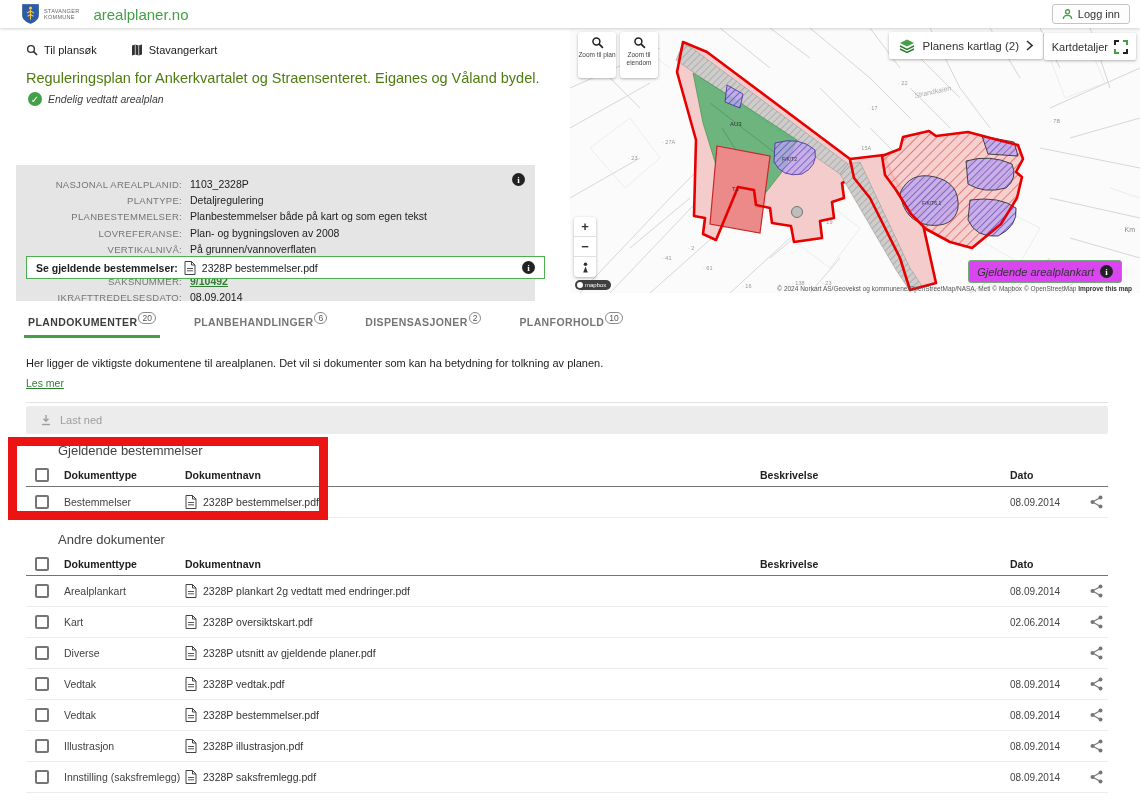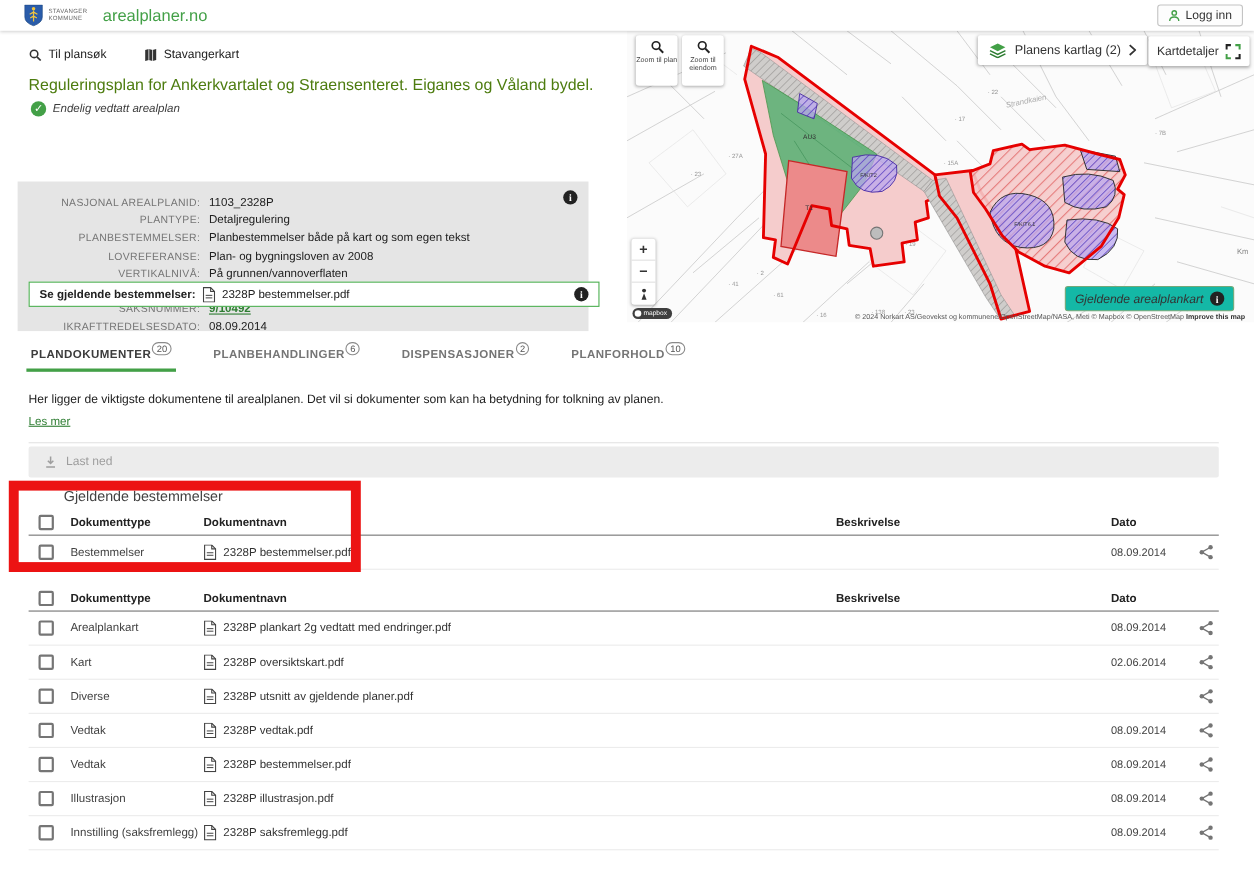--- a/index.html
+++ b/index.html
@@ -54,21 +54,21 @@
   .zoomctrl { position:absolute; left:4px; bottom:16px; width:22px; background:#fff; border-radius:3px;
     box-shadow:0 1px 3px rgba(0,0,0,.3); display:flex; flex-direction:column; }
   .zoomctrl .zc { height:20px; display:flex; align-items:center; justify-content:center; font-size:13px;
     color:#333; border-bottom:1px solid #e0e0e0; cursor:pointer; font-weight:bold; }
   .zoomctrl .zc:last-child { border-bottom:none; }
   .mapbox-logo { position:absolute; left:5px; bottom:3px; height:10px; background:#3f3f3f; border-radius:5px;
     color:#fff; font-size:6px; display:flex; align-items:center; padding:0 5px 0 2px; gap:2px; }
   .mapbox-logo .dot { width:6px; height:6px; border-radius:50%; background:#fff; }
   .attribution { position:absolute; right:8px; bottom:1px; font-size:6.5px; color:#555; }
   .attribution b { color:#333; }
-  .gjeldende-pill { position:absolute; right:18px; bottom:10px; height:23px; background:#14b8a6;
+  .gjeldende-pill { position:absolute; right:18px; bottom:10px; height:23px; background:#d946ef;
     border:1.5px solid #74a878; border-radius:3px; display:flex; align-items:center; gap:6px; padding:0 8px; cursor:pointer; }
   .gjeldende-pill .gp-label { font-size:11px; font-style:italic; color:#333; }
   .scale-label { position:absolute; right:5px; top:198px; font-size:7px; color:#888; }
 
   
   .tabs { position:absolute; top:306px; left:26px; display:flex; gap:34px; }
   .tab { position:relative; padding:6px 2px 8px 2px; cursor:pointer; }
   .tab .tab-label { font-size:10.5px; font-weight:bold; letter-spacing:.4px; color:#757575; }
   .tab .badge { display:inline-block; border:1px solid #8a8a8a; border-radius:8px; font-size:8.5px;
     color:#555; padding:0px 3px; transform:translateY(-5px); margin-left:1px; }
@@ -393,20 +393,21 @@
       <svg width="13" height="14" viewBox="0 0 13 14">
         <circle cx="10.5" cy="2.5" r="2" fill="#757575"></circle>
         <circle cx="2.5" cy="7" r="2" fill="#757575"></circle>
         <circle cx="10.5" cy="11.5" r="2" fill="#757575"></circle>
         <path d="M2.5,7 L10.5,2.5 M2.5,7 L10.5,11.5" stroke="#757575" stroke-width="1.2"></path>
       </svg>
     </div>
   </div>
 </div>
       <div class="section2">
+        <div class="section-heading">Andre dokumenter</div>
         <div class="tbl-header">
           <div>
             <div class="cb"></div>
           </div>
           <div class="col">Dokumenttype</div>
           <div class="col">Dokumentnavn</div>
           <div class="col">Beskrivelse</div>
           <div class="col">Dato</div>
           <div></div>
         </div>

